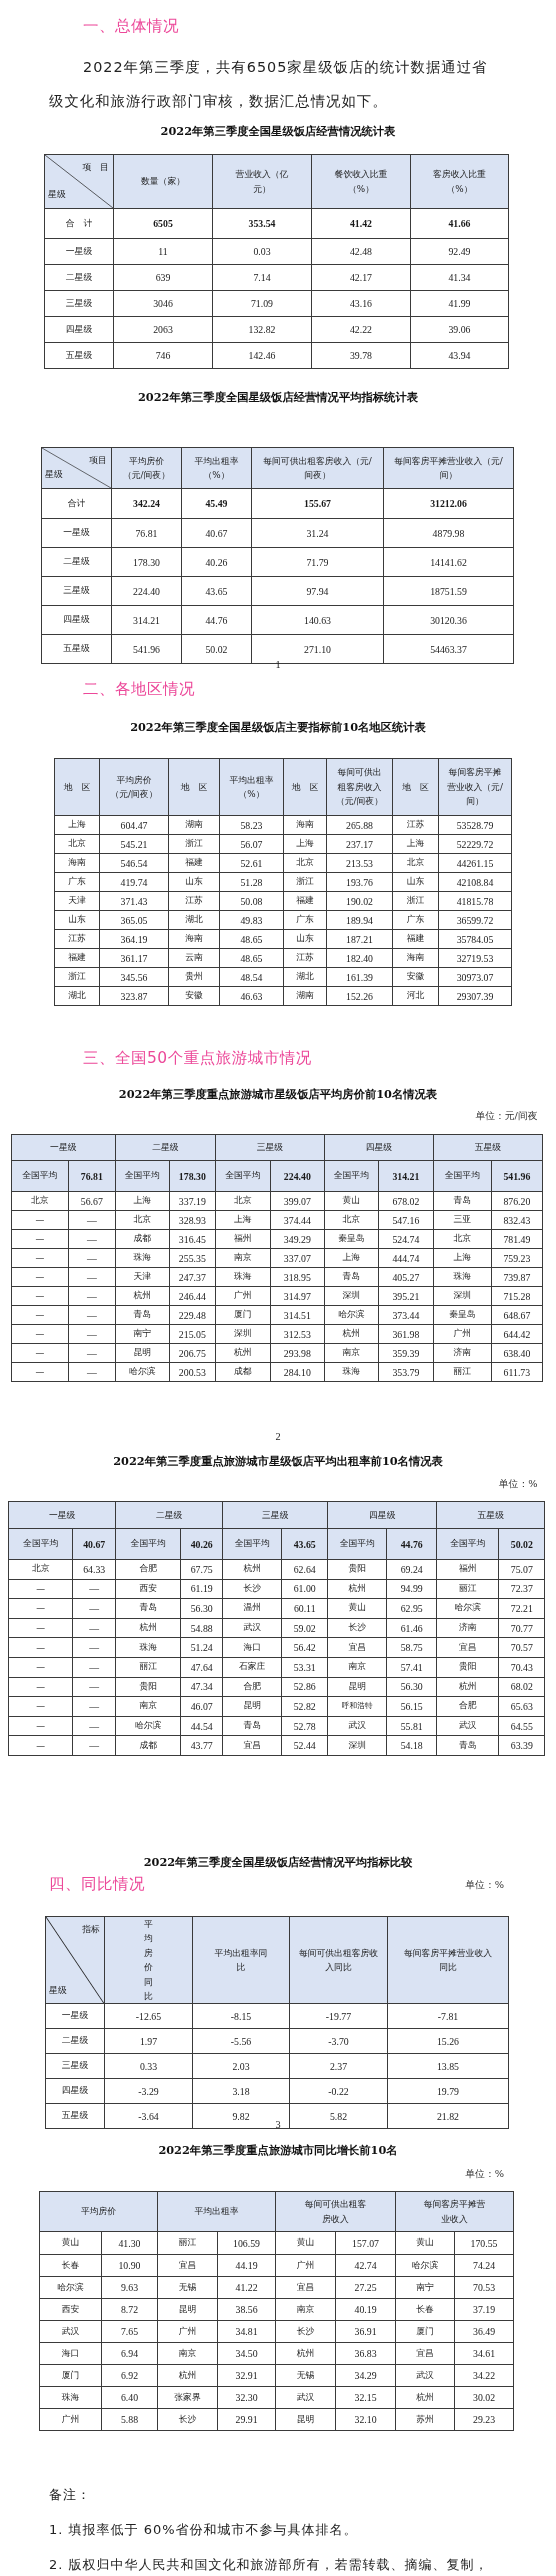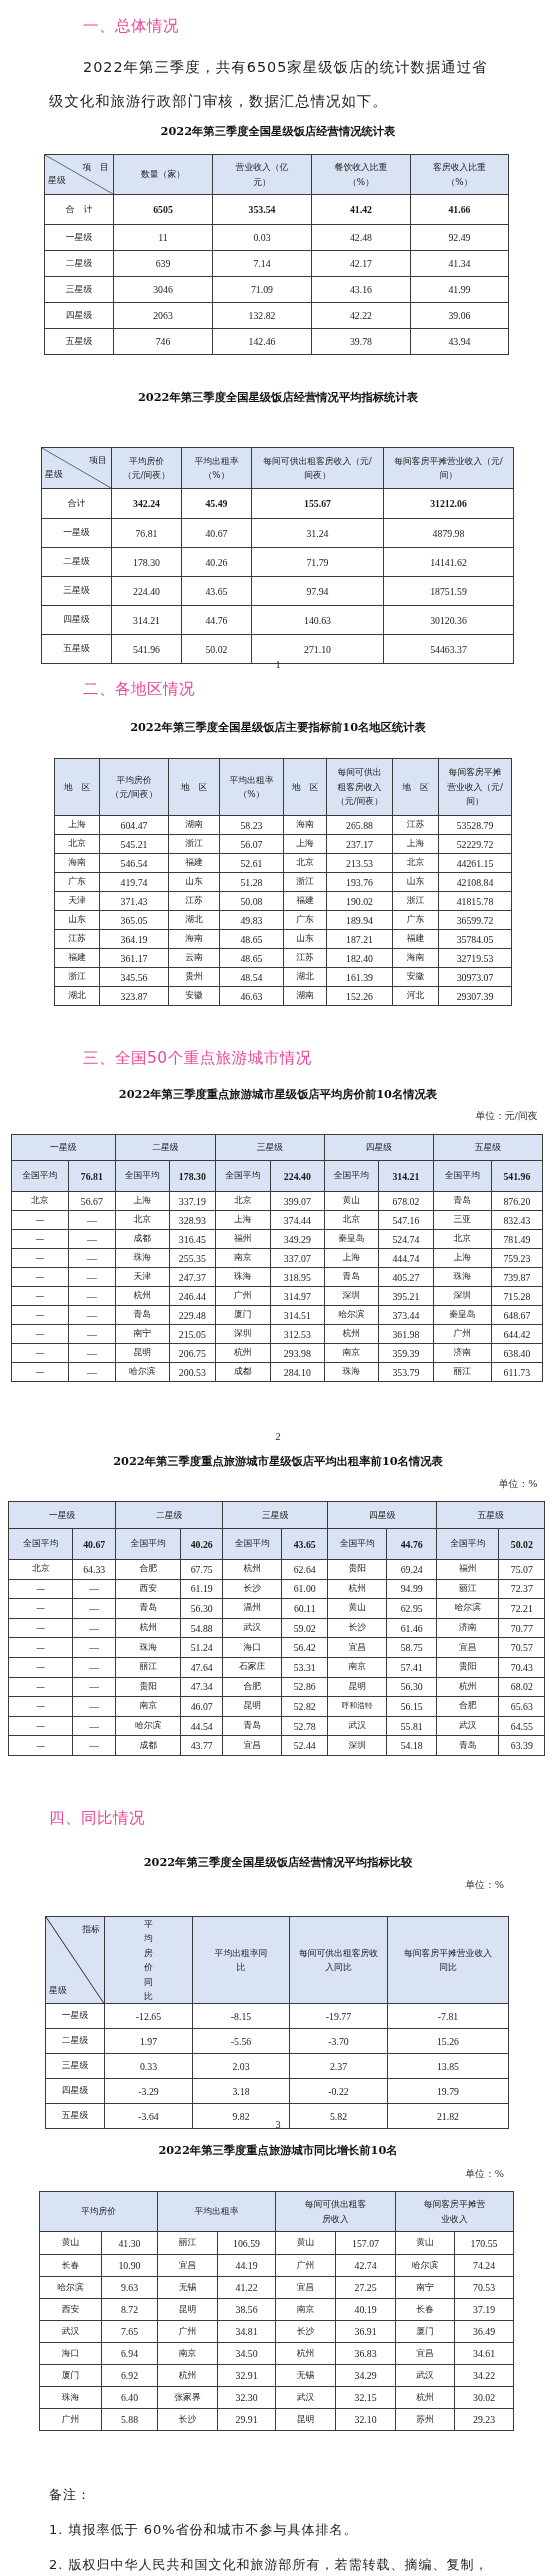--- a/index.html
+++ b/index.html
@@ -34,21 +34,21 @@
 
 <table style="left:44px; top:154px; width:464px;">
   <colgroup>
       <col style="width:69px">
       <col style="width:99px">
       <col style="width:99px">
       <col style="width:99px">
       <col style="width:98px">
     </colgroup>
   <tbody>
-      <tr style="height:40px;">
+      <tr style="height:54px;">
     <th class="diag">
       <svg viewBox="0 0 100 100" preserveAspectRatio="none">
             <line x1="0" y1="0" x2="100" y2="100" stroke="#222" stroke-width="1.2"></line>
           </svg>
       <span class="tr">项　目</span>
       <span class="bl">星级</span>
     </th>
     <th>数量（家）</th>
     <th style="padding:0 20.6px;">营业收入（亿元）</th>
     <th style="padding:0 15.5px;">餐饮收入比重（%）</th>
@@ -612,21 +612,21 @@
         <td class="zh">宜昌</td>
         <td>52.44</td>
         <td class="zh">深圳</td>
         <td>54.18</td>
         <td class="zh">青岛</td>
         <td>63.39</td>
       </tr>
 </tbody>
   </table>
 
-<div class="abs h1" style="left:49px; top:1808px;">四、同比情况</div>
+<div class="abs h1" style="left:49px; top:1874px;">四、同比情况</div>
 <div class="abs ttitle" style="top:1855px;">2022年第三季度全国星级饭店经营情况平均指标比较</div>
 <div class="abs unit" style="right:52px; top:1879px;">单位：%</div>
 
 <table style="left:45px; top:1916px; width:463px;">
   <colgroup>
       <col style="width:59px">
       <col style="width:88px">
       <col style="width:97px">
       <col style="width:98px">
       <col style="width:121px">

